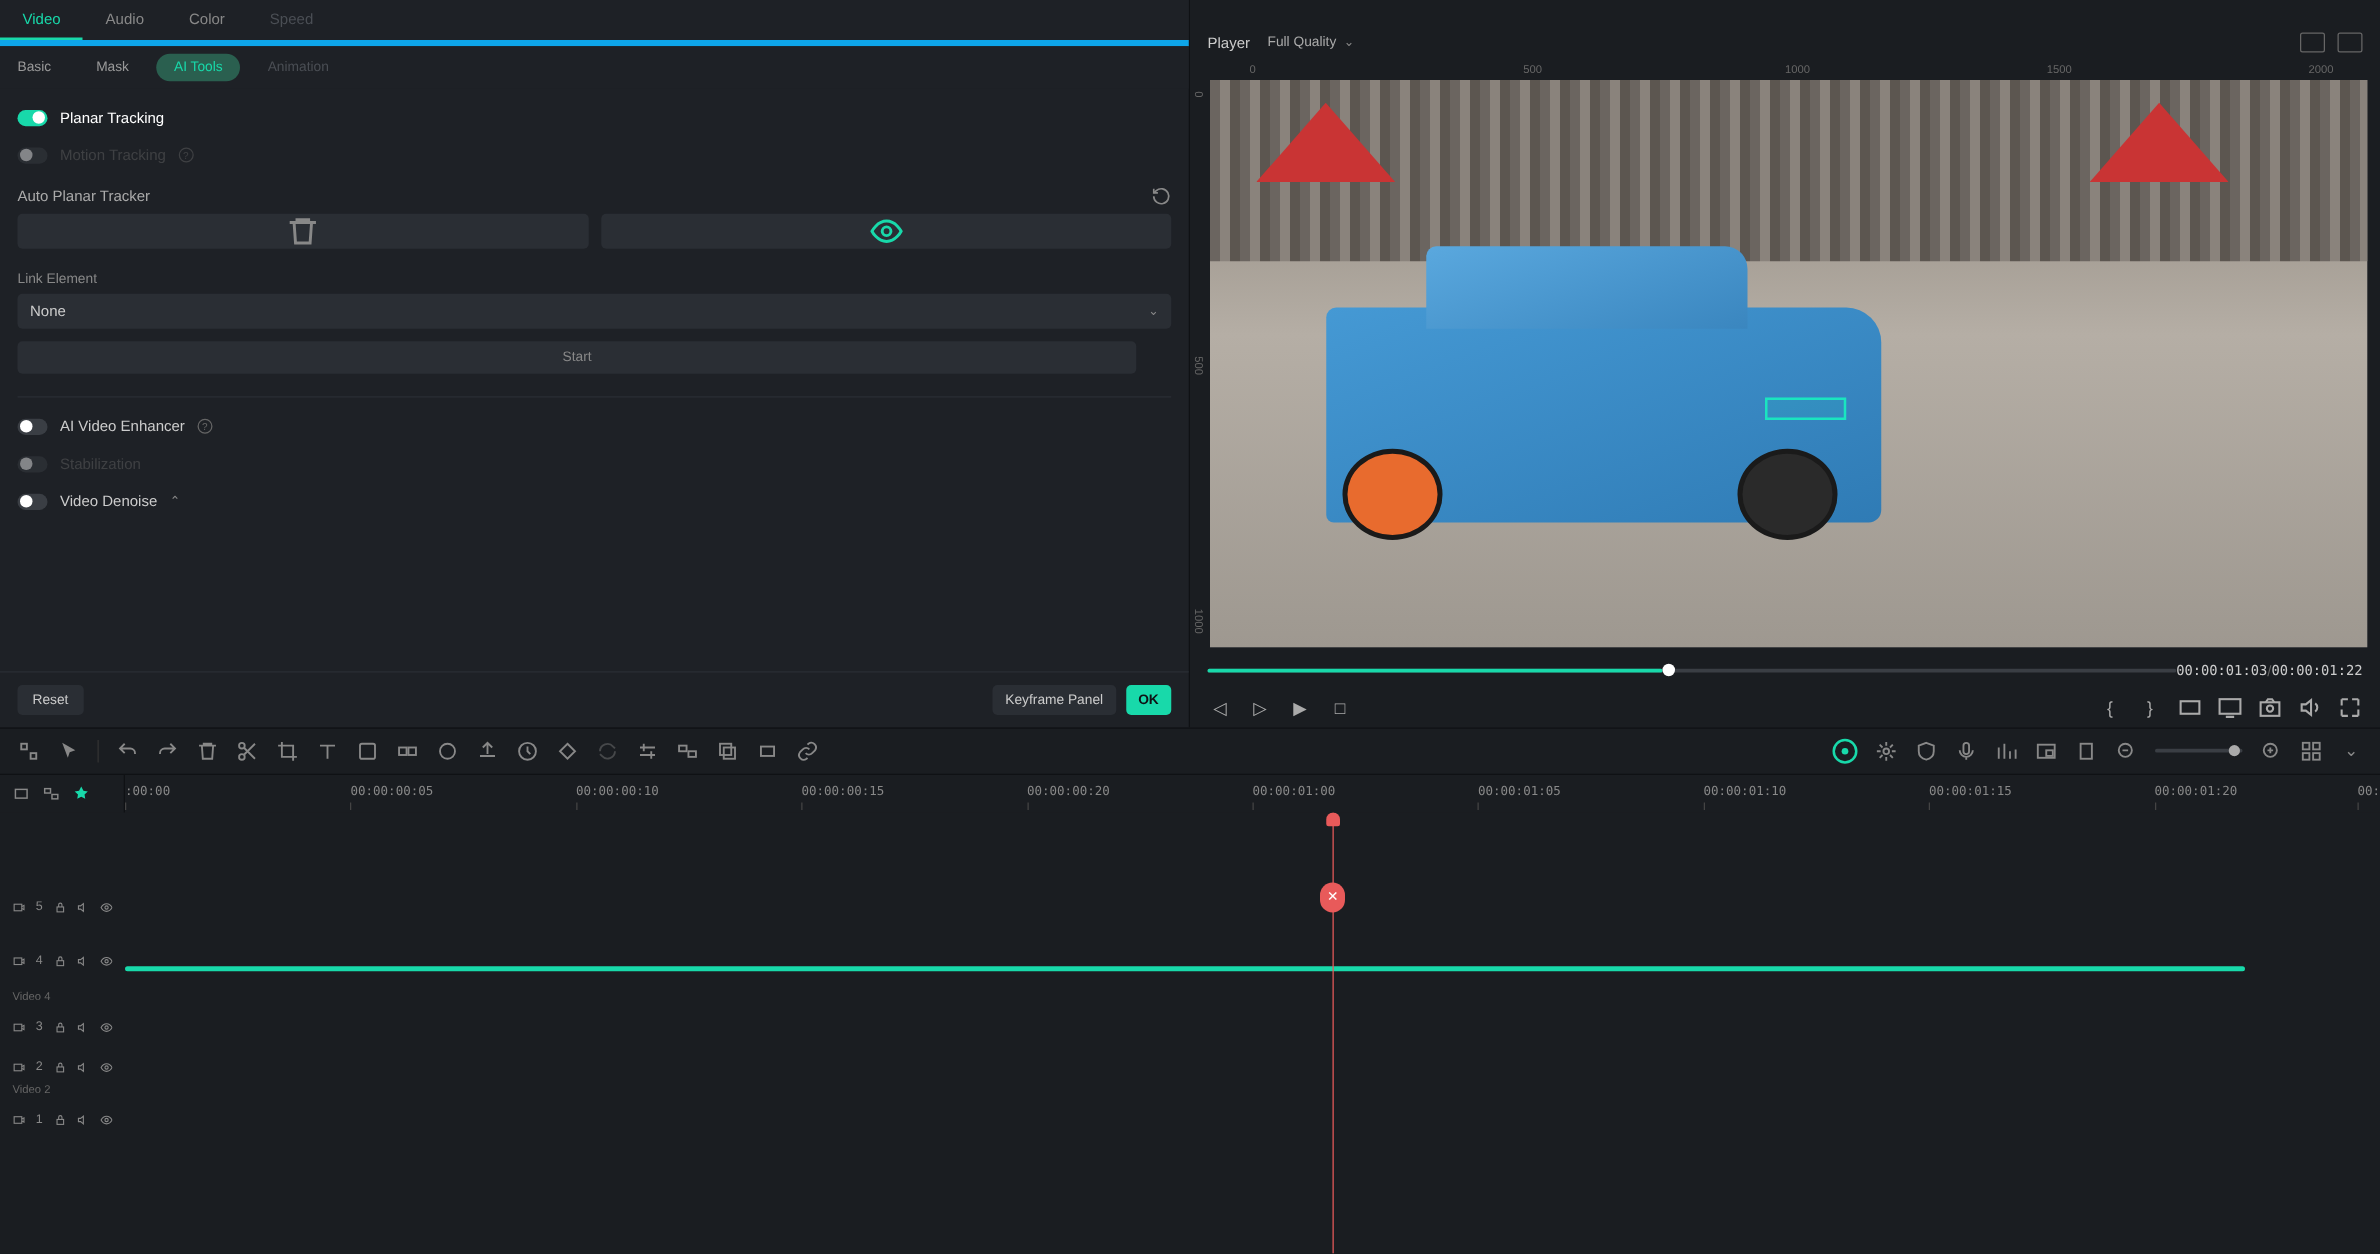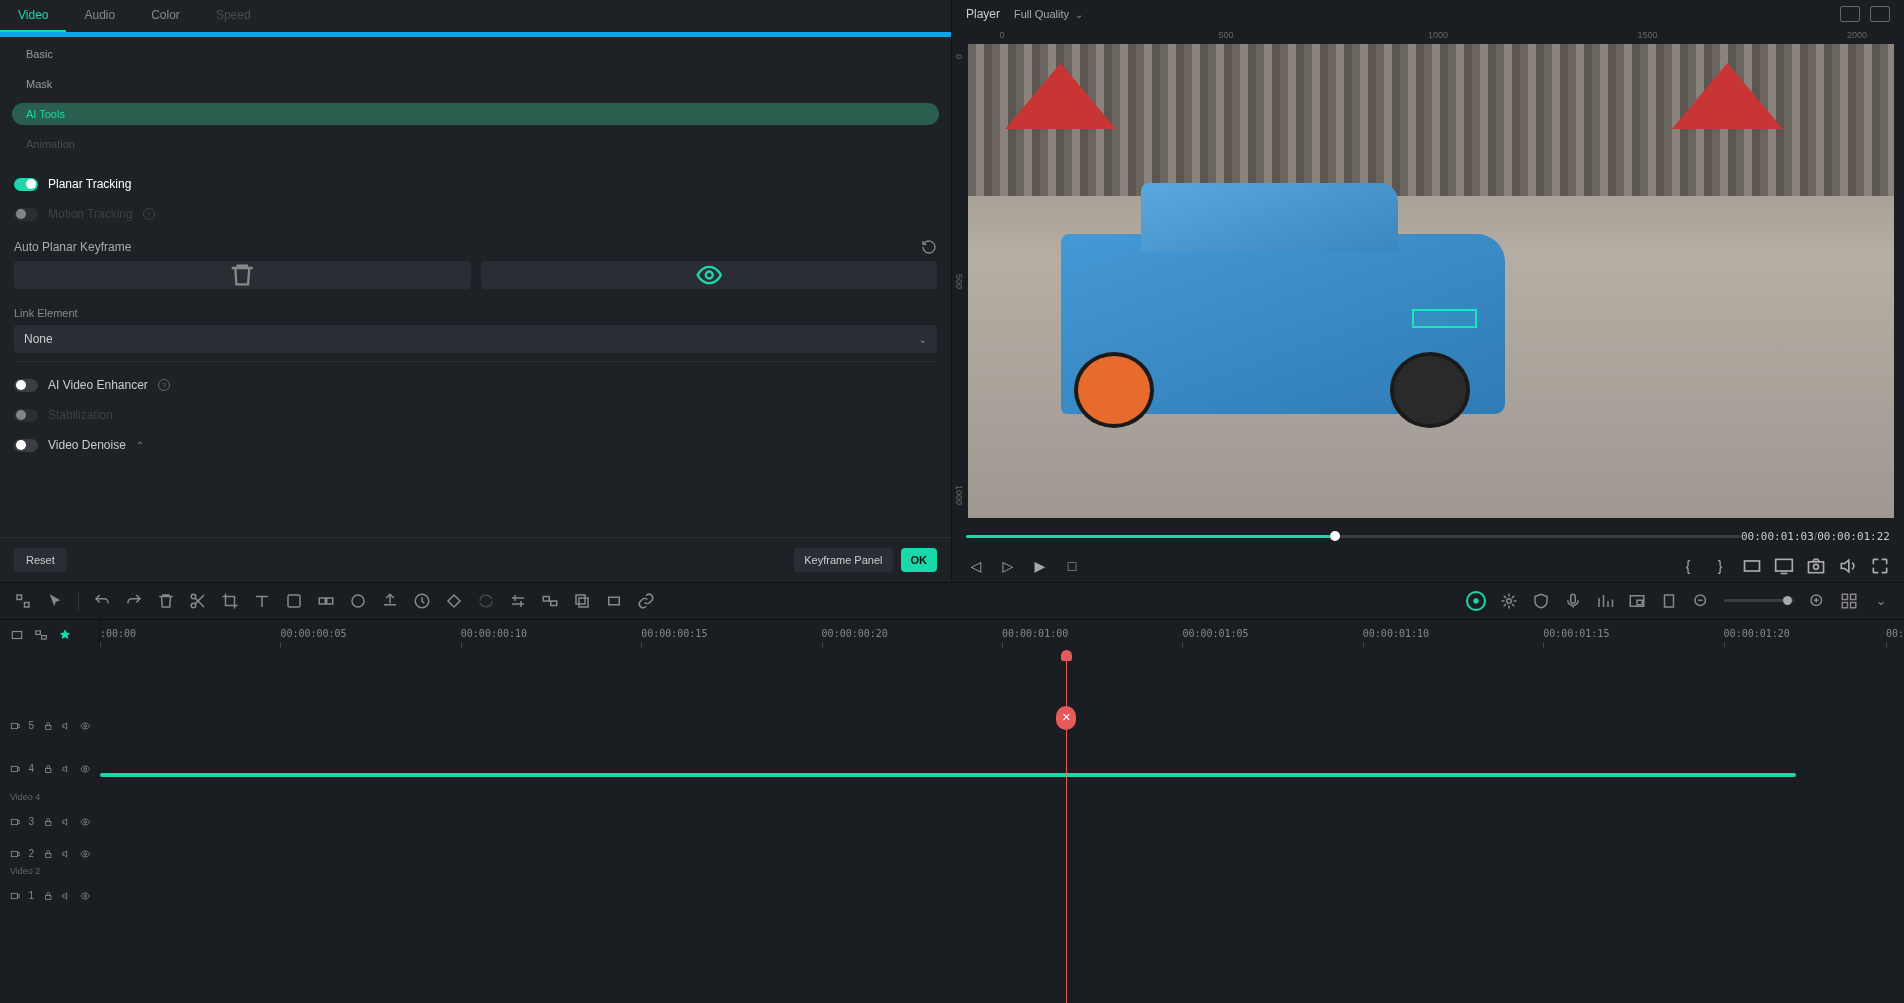--- a/index.html
+++ b/index.html
@@ -1,27 +1,27 @@
 <!DOCTYPE html>
 <html><head>
 <meta charset="utf-8">
 <style>
 * { margin: 0; padding: 0; box-sizing: border-box; font-family: -apple-system, BlinkMacSystemFont, 'Segoe UI', sans-serif; }
 body { background: #1a1d21; color: #b8bcc0; font-size: 12px; overflow: hidden; }
 .app { display: flex; flex-direction: column; height: 100vh; }
 .top-section { display: flex; height: 58%; }
 .left-panel { width: 50%; background: #1e2126; display: flex; flex-direction: column; border-right: 1px solid #0f1114; }
-.right-panel { width: 50%; background: #1a1d21; display: flex; flex-direction: column; }
+.right-panel { width: 50%; background: #1a1d21; display: flex; flex-direction: column; margin-top: 20px; }
 
 .tabs-primary { display: flex; background: #1e2126; border-bottom: 5px solid #0ea5e9; }
 .tab-p { padding: 8px 18px; font-size: 12px; cursor: pointer; color: #888; }
 .tab-p.active { color: #18d9aa; border-bottom: 2px solid #18d9aa; }
 .tab-p.disabled { color: #4a4e54; }
 
-.tabs-secondary { display: flex; background: #1e2126; padding: 6px 12px; gap: 8px; flex-direction: column; }
+.tabs-secondary { display: flex; background: #1e2126; padding: 6px 0; gap: 8px; }
 .tab-s { padding: 5px 14px; font-size: 11px; cursor: pointer; color: #999; border-radius: 12px; }
 .tab-s.active { background: #2a5f4f; color: #18d9aa; }
 .tab-s.disabled { color: #4a4e54; }
 
 .panel-content { flex: 1; overflow-y: auto; padding: 8px 14px; }
 .row { display: flex; align-items: center; padding: 8px 0; gap: 10px; }
 .row.disabled { opacity: 0.45; }
 .toggle { width: 24px; height: 13px; background: #3a3e44; border-radius: 7px; position: relative; cursor: pointer; flex-shrink: 0; }
 .toggle.on { background: #18d9aa; }
 .toggle::after { content: ''; position: absolute; width: 10px; height: 10px; background: #fff; border-radius: 50%; top: 1.5px; left: 2px; transition: left .1s; }
@@ -144,21 +144,21 @@
           <span class="row-label" style="color:#fff;font-weight:500">Planar Tracking</span>
         </div>
 
         <div class="row disabled">
           <div class="toggle"></div>
           <span class="row-label">Motion Tracking</span>
           <span class="info-icon">?</span>
         </div>
 
         <div class="section-title">
-          <span>Auto Planar Keyframe</span>
+          <span>Auto Planar Tracker</span>
           <span class="reset-icon">
             <svg viewBox="0 0 24 24" fill="none" stroke="currentColor" stroke-width="2">
                 <path d="M3 12a9 9 0 1 0 3-6.7L3 8"></path>
                 <path d="M3 3v5h5"></path>
               </svg>
           </span>
         </div>
 
         <div class="btn-row">
           <button class="icon-btn">
@@ -173,20 +173,21 @@
               </svg>
           </button>
         </div>
 
         <div class="small-label">Link Element</div>
         <div class="select">
           <span>None</span>
           <span class="chev">⌄</span>
         </div>
 
+        <button class="start-btn">Start</button>
 
         <div class="sep-line"></div>
 
         <div class="row">
           <div class="toggle"></div>
           <span class="row-label">AI Video Enhancer</span>
           <span class="info-icon">?</span>
         </div>
 
         <div class="row disabled">

